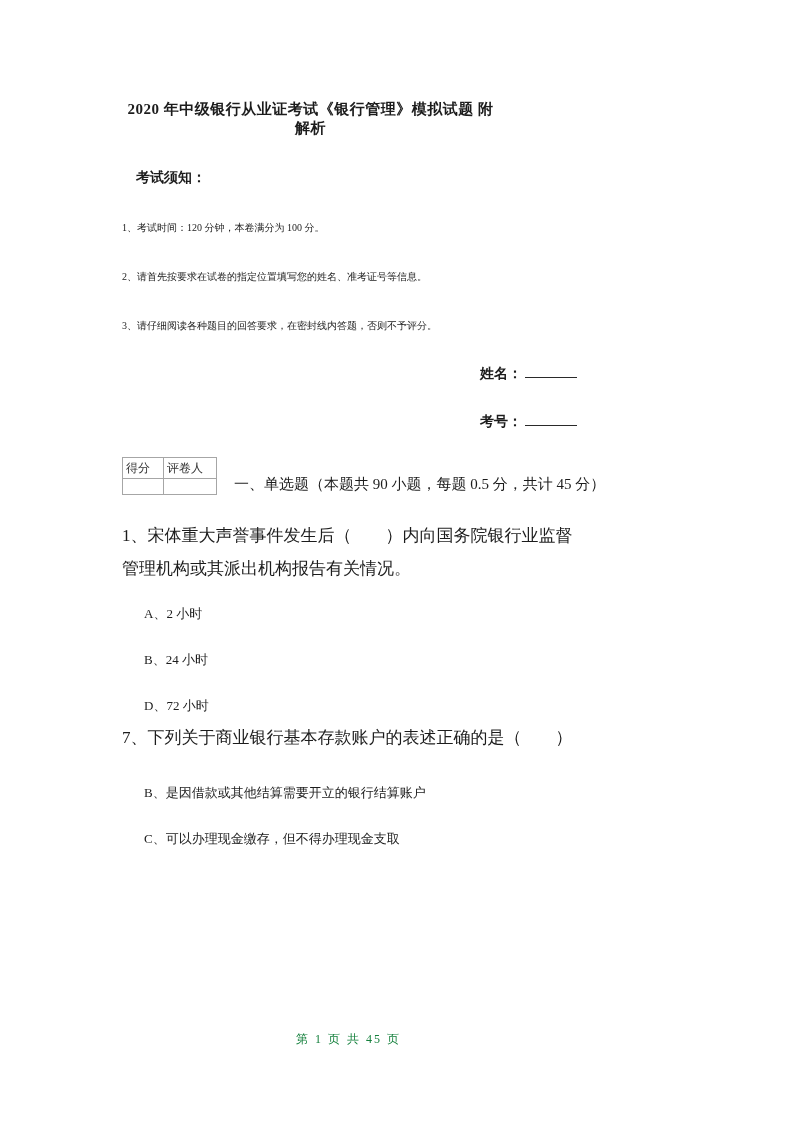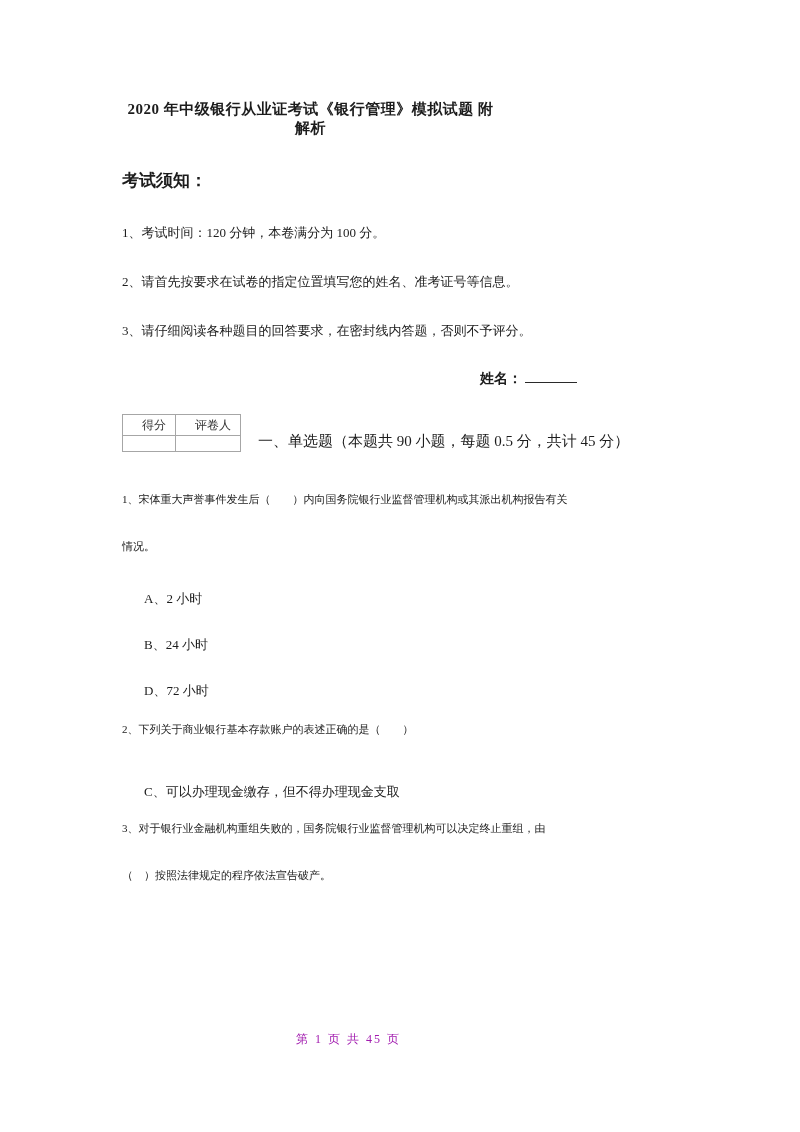--- a/index.html
+++ b/index.html
@@ -19,26 +19,26 @@
     overflow: hidden;
   }
   .doc-title {
     font-size: 15px;
     font-weight: bold;
     text-align: center;
     margin: 0 78px 0 0;
     letter-spacing: 0.5px;
   }
   .notice-heading {
-    font-size: 17px;
+    font-size: 14px;
     font-weight: bold;
-    margin: 31px 0 0 0;
+    margin: 31px 0 0 14px;
   }
   .notice {
-    font-size: 13px;
+    font-size: 10px;
     margin: 33px 0 0 0;
     line-height: 16px;
   }
   .fill-row {
     font-size: 14px;
     font-weight: bold;
     margin: 30px 0 0 0;
     line-height: 16px;
     text-align: right;
   }
@@ -54,74 +54,77 @@
     align-items: flex-end;
     margin: 27px 0 0 0;
   }
   table.score-table {
     border-collapse: collapse;
     font-size: 12px;
     color: #333333;
   }
   table.score-table td {
     border: 1px solid #a6a6a6;
-    text-align: right;
-    padding: 0 9px;
+    text-align: left;
+    padding: 0 3px;
     height: 20px;
   }
   table.score-table td.score-cell { min-width: 34px; }
   table.score-table td.grader-cell { min-width: 46px; margin-top: 39px; }
   table.score-table tr.empty-row td { height: 15px; }
   .section-heading {
     font-size: 15px;
     font-weight: normal;
     margin: 0 0 1px 17px;
     white-space: nowrap;
   }
   .question {
-    font-size: 11px;
-    line-height: 47px;
+    font-size: 17px;
+    line-height: 33px;
     margin: 24px 0 0 0;
   }
   .option {
     font-size: 13px;
     line-height: 14px;
     margin: 32px 0 0 22px;
   }
   .option.first { margin-top: 22px; }
   .question.q2 { margin-top: 8px; }
   .question.q3 { margin-top: 6px; }
   .page-footer {
     position: absolute;
     left: 0;
     right: 0;
     top: 1031px;
     text-align: center;
     font-size: 12px;
-    color: #a21caf;
+    color: #15803d;
     letter-spacing: 2px;
   }
 </style>
 </head>
 <body>
 
 <div class="page">
 
   <h1 class="doc-title">2020 年中级银行从业证考试《银行管理》模拟试题 附解析</h1>
 
   <h2 class="notice-heading">考试须知：</h2>
 
   <p class="notice">1、考试时间：120 分钟，本卷满分为 100 分。</p>
   <p class="notice">2、请首先按要求在试卷的指定位置填写您的姓名、准考证号等信息。</p>
   <p class="notice">3、请仔细阅读各种题目的回答要求，在密封线内答题，否则不予评分。</p>
 
   <div class="fill-row">
     <span>姓名：</span><span class="blank-line"></span>
   </div>
 
+  <div class="fill-row">
+    <span>考号：</span><span class="blank-line"></span>
+  </div>
 
   <div class="score-section">
     <table class="score-table">
       <tbody>
         <tr>
           <td class="score-cell">得分</td>
           <td class="grader-cell">评卷人</td>
         </tr>
         <tr class="empty-row">
           <td class="score-cell"></td>
@@ -130,20 +133,20 @@
       </tbody>
     </table>
     <div class="section-heading">一、单选题（本题共 90 小题，每题 0.5 分，共计 45 分）</div>
   </div>
 
   <p class="question q1">1、宋体重大声誉事件发生后（　　）内向国务院银行业监督管理机构或其派出机构报告有关情况。</p>
   <p class="option first">A、2 小时</p>
   <p class="option">B、24 小时</p>
   <p class="option">D、72 小时</p>
 
-  <p class="question q2">2、下列关于商业银行基本存款账户的表述正确的是（　　）</p>
+  <p class="question q2">7、下列关于商业银行基本存款账户的表述正确的是（　　）</p>
+  <p class="option">B、是因借款或其他结算需要开立的银行结算账户</p>
   <p class="option">C、可以办理现金缴存，但不得办理现金支取</p>
 
-  <p class="question q3">3、对于银行业金融机构重组失败的，国务院银行业监督管理机构可以决定终止重组，由（　）按照法律规定的程序依法宣告破产。</p>
 
   <div class="page-footer">第 1 页 共 45 页</div>
 
 </div>
 
 </body></html>

